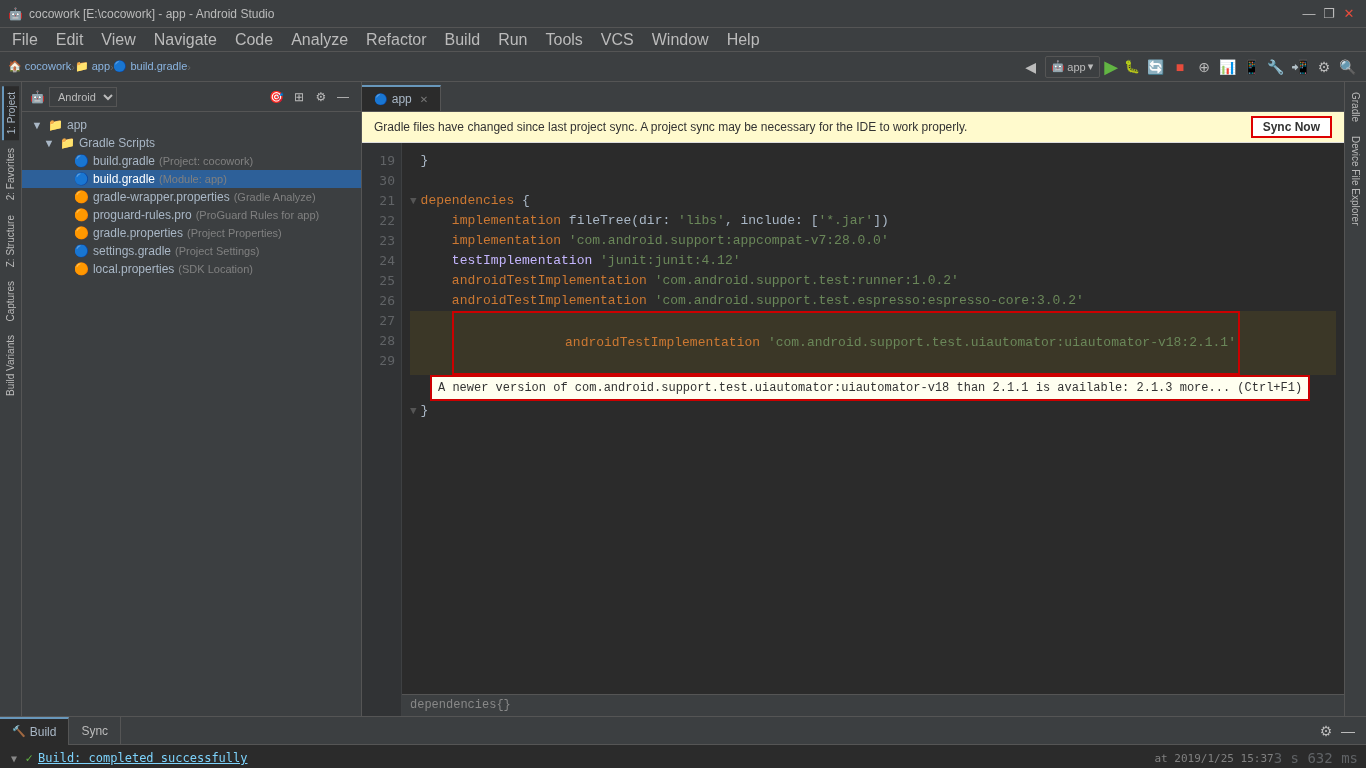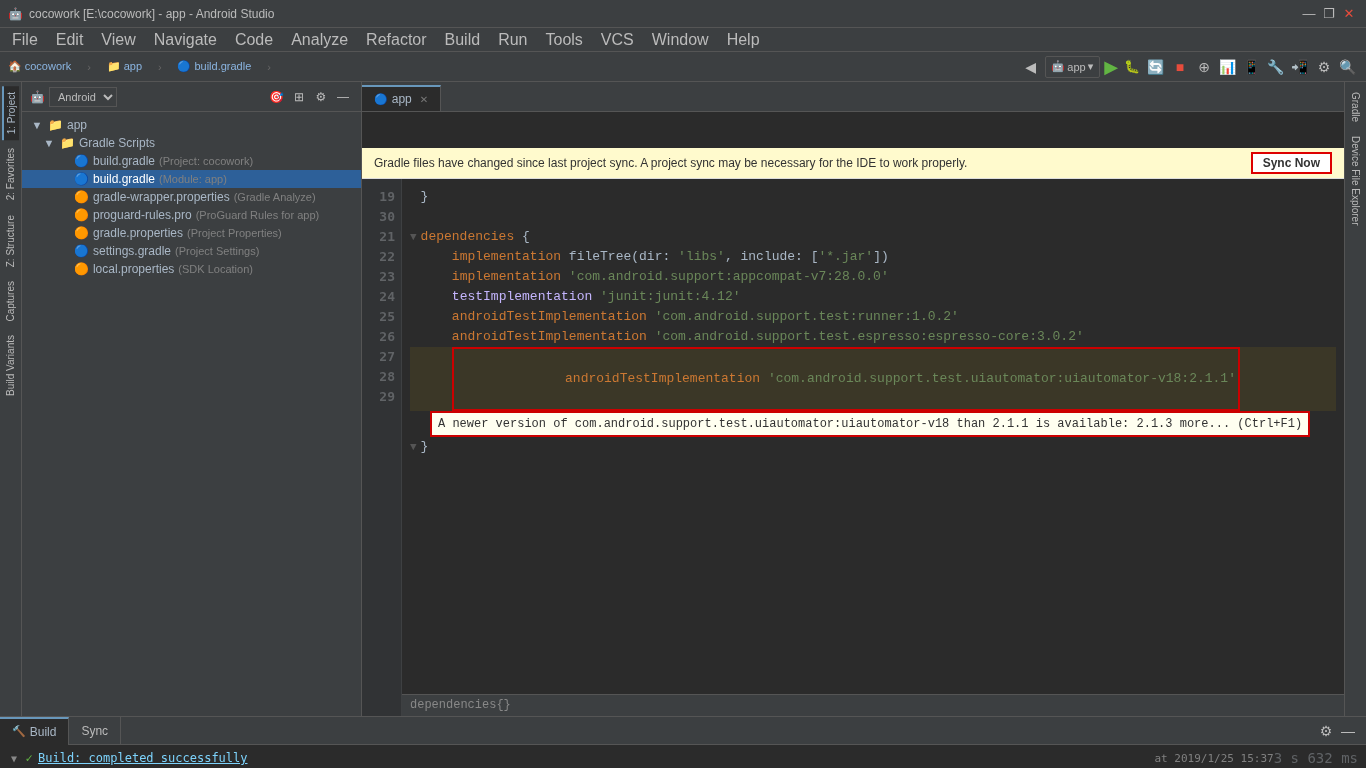--- a/index.html
+++ b/index.html
@@ -9,21 +9,21 @@
     #title-bar { background: #3c3f41; height: 28px; display: flex; align-items: center; justify-content: space-between; padding: 0 8px; border-bottom: 1px solid #555; }
     #title-bar .title-left { display: flex; align-items: center; gap: 6px; font-size: 12px; color: #bbb; }
     #title-bar .win-controls { display: flex; gap: 2px; }
     #title-bar .win-controls span { width: 18px; height: 18px; display: inline-flex; align-items: center; justify-content: center; cursor: pointer; font-size: 13px; color: #bbb; }
 
     
     #menu-bar { background: #3c3f41; height: 24px; display: flex; align-items: center; padding: 0 4px; border-bottom: 1px solid #555; gap: 2px; }
     #menu-bar .menu-item { padding: 2px 8px; font-size: 16px; color: #bbb; cursor: pointer; height: 22px; display: flex; align-items: center; }
 
     
-    #breadcrumb-bar { background: #3c3f41; height: 30px; display: flex; align-items: center; padding: 0 8px; border-bottom: 1px solid #555; gap: 16px; }
+    #breadcrumb-bar { background: #3c3f41; height: 30px; display: flex; align-items: center; padding: 0 8px; border-bottom: 1px solid #555; gap: 0; }
     #breadcrumb-bar .bc-item { font-size: 11px; color: #8ab4e0; cursor: pointer; }
     #breadcrumb-bar .bc-sep { color: #666; font-size: 11px; }
     #breadcrumb-bar .bc-tools { margin-left: auto; display: flex; align-items: center; gap: 4px; }
     .toolbar-btn { background: #3c3f41; border: 1px solid #555; color: #bbb; padding: 2px 6px; font-size: 11px; cursor: pointer; border-radius: 2px; height: 22px; display: inline-flex; align-items: center; gap: 2px; }
     .run-btn { background: #3c3f41; border: none; color: #62b543; font-size: 18px; cursor: pointer; }
     .toolbar-icon { width: 20px; height: 20px; display: inline-flex; align-items: center; justify-content: center; cursor: pointer; color: #bbb; font-size: 14px; }
 
     
     #main-layout { display: flex; height: calc(768px - 28px - 24px - 30px - 22px - 30px); }
 
@@ -43,27 +43,27 @@
 
     
     #right-panel { flex: 1; display: flex; flex-direction: column; overflow: hidden; }
     #editor-tabs { height: 30px; background: #3c3f41; display: flex; align-items: flex-end; border-bottom: 1px solid #555; }
     .editor-tab { height: 26px; padding: 0 12px; display: flex; align-items: center; gap: 4px; font-size: 12px; cursor: pointer; border-right: 1px solid #555; background: #3c3f41; color: #bbb; }
     .editor-tab.active { background: #2b2b2b; color: #a9b7c6; border-top: 2px solid #6897bb; }
     .editor-tab .tab-icon { font-size: 11px; color: #6abf69; }
     .tab-close { font-size: 10px; color: #777; margin-left: 4px; }
 
     
-    #sync-banner { background: #fffacd; color: #333; padding: 4px 12px; font-size: 12px; display: flex; align-items: center; justify-content: space-between; border-bottom: 1px solid #ddd; margin-top: 36px; }
+    #sync-banner { background: #fffacd; color: #333; padding: 4px 12px; font-size: 12px; display: flex; align-items: center; justify-content: space-between; border-bottom: 1px solid #ddd; }
     #sync-now-btn { background: #fff; border: 2px solid #d00; color: #333; padding: 2px 10px; font-size: 12px; cursor: pointer; font-weight: bold; }
 
     
     #code-editor { flex: 1; display: flex; overflow: hidden; background: #2b2b2b; }
     #line-numbers { width: 40px; background: #313335; padding: 8px 0; text-align: right; font-family: monospace; font-size: 13px; color: #606366; border-right: 1px solid #3e4042; overflow: hidden; }
-    .line-num { padding: 0 6px; line-height: 20px; font-weight: bold; }
+    .line-num { padding: 0 6px; line-height: 20px; }
     #code-content { flex: 1; padding: 8px; overflow: auto; font-family: 'Courier New', monospace; font-size: 13px; line-height: 20px; position: relative; }
     .code-line { display: flex; align-items: center; min-height: 20px; white-space: pre; }
     .code-fold { color: #555; margin-right: 4px; font-size: 11px; cursor: pointer; }
 
     
     #left-side-tabs { width: 22px; background: #3c3f41; border-right: 1px solid #555; display: flex; flex-direction: column; align-items: center; padding-top: 4px; gap: 2px; }
     .side-tab-btn { writing-mode: vertical-lr; transform: rotate(180deg); font-size: 10px; color: #bbb; padding: 6px 2px; cursor: pointer; white-space: nowrap; }
     .side-tab-btn.active { background: #2b2b2b; color: #a9b7c6; border-right: 2px solid #6897bb; }
 
     

